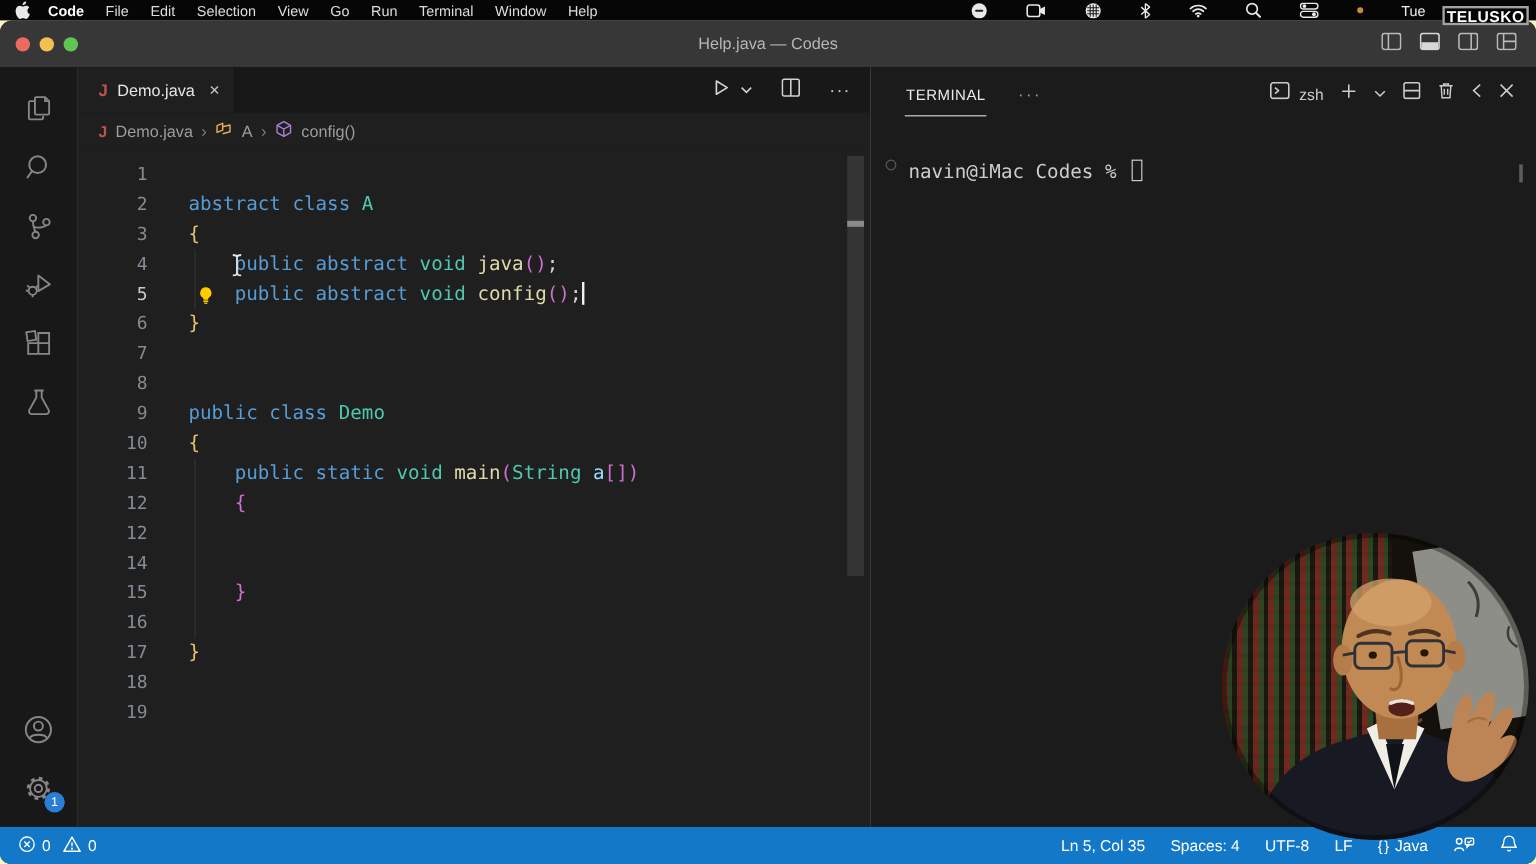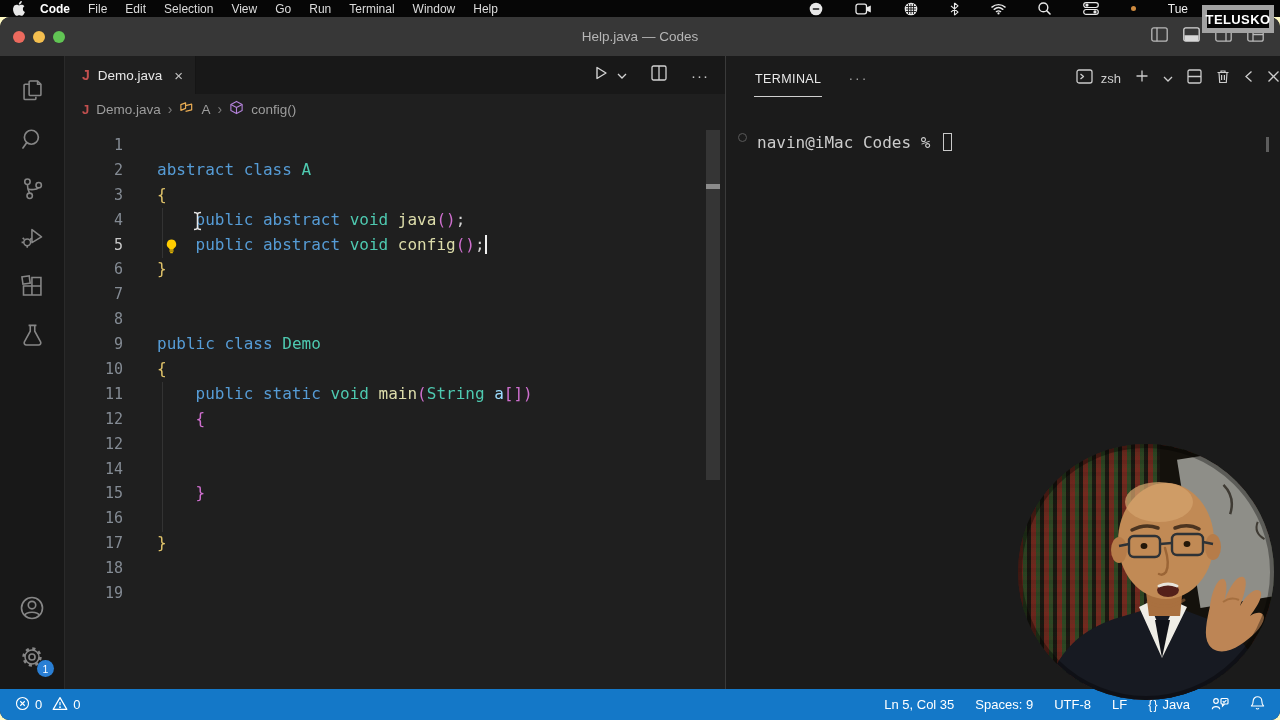--- a/index.html
+++ b/index.html
@@ -74,21 +74,21 @@
   .editor-scrollbar{position:absolute;right:5px;top:74px;width:14px;height:350px;background:rgba(118,118,118,0.25);}
   .scroll-marker{position:absolute;left:0;right:0;top:54px;height:5px;background:rgba(225,225,225,0.5);}
 
   .panel-divider{width:1px;background:#3a3a3a;flex:0 0 auto;}
 
   
   .terminal{flex:1;background:#1b1b1b;position:relative;display:flex;flex-direction:column;min-width:0;}
   .term-header{height:44px;display:flex;align-items:center;padding-left:28px;flex:0 0 auto;}
   .term-tab{color:#e9e9e9;font-size:12.5px;letter-spacing:.4px;padding:13px 1px 10px;border-bottom:1px solid #cfcfcf;}
   .term-more{color:#9f9f9f;margin-left:26px;font-size:14px;letter-spacing:2px;}
-  .term-actions{margin-left:auto;display:flex;align-items:center;gap:14px;}
+  .term-actions{margin-left:auto;display:flex;align-items:center;gap:14px;padding-right:18px;}
   .zsh-label{font-size:13px;color:#cccccc;margin-left:-6px;}
   .term-body{display:flex;align-items:flex-start;gap:10px;padding:33px 0 0 12px;
     font-family:"DejaVu Sans Mono",monospace;font-size:16px;color:#cccccc;}
   .cmd-dot{width:9px;height:9px;border:1.5px solid #595959;border-radius:50%;flex:0 0 auto;}
   .term-cursor{width:9px;height:18px;border:1px solid #c9c9c9;margin-left:3px;}
   .term-scroll{position:absolute;right:11px;top:81px;width:3px;height:15px;background:#5d5d5d;}
 
   
   .statusbar{height:31px;background:var(--c-statusbar,#1478C8);display:flex;align-items:center;
     color:#fff;font-size:13px;padding:0 15px;flex:0 0 auto;}
@@ -99,22 +99,22 @@
   .lang-braces{font-size:12px;letter-spacing:-1px;}
 
   
   .webcam{position:absolute;left:1018px;top:444px;width:256px;height:256px;border-radius:50%;
     overflow:hidden;z-index:30;background-color:#201510;
     background-image:
       radial-gradient(circle at 50% 50%, rgba(0,0,0,0) 58%, rgba(0,0,0,0.38) 100%),
       repeating-linear-gradient(90deg, rgba(122,43,32,0.85) 0 5px, rgba(47,77,38,0.85) 5px 9px, rgba(24,23,17,0.9) 9px 13px),
       repeating-linear-gradient(0deg, rgba(120,40,30,0.5) 0 4px, rgba(40,70,30,0.5) 4px 8px, rgba(12,12,9,0.55) 8px 12px);}
   .webcam svg{display:block;}
-  .telusko{position:absolute;left:1202px;top:5px;width:72px;height:28px;background:#050505;
-    border:5px solid #a3a3a3;color:#fff;font-weight:bold;font-size:13px;letter-spacing:.4px;
+  .telusko{position:absolute;left:1202px;top:5px;width:72px;height:16px;background:#050505;
+    border:2px solid #a3a3a3;color:#fff;font-weight:bold;font-size:13px;letter-spacing:.4px;
     display:flex;align-items:center;justify-content:center;z-index:40;}
 </style>
 </head>
 <body>
 
 <div class="screen">
 
   <div class="menubar">
     <span class="apple-wrap">
       <svg width="13" height="15" viewBox="0 0 17 20">
@@ -405,21 +405,21 @@
           <span><svg width="16" height="15" viewBox="0 0 16 15">
                 <path d="M8 1.6 L14.8 13.4 H1.2 Z" fill="none" stroke="#fff" stroke-width="1.2" stroke-linejoin="round"></path>
                 <path d="M8 6 V9.2" stroke="#fff" stroke-width="1.2"></path>
                 <circle cx="8" cy="11.2" r=".9" fill="#fff"></circle>
               </svg></span>
           <span>0</span>
         </span>
       </span>
       <span class="sb-right">
         <span>Ln 5, Col 35</span>
-        <span>Spaces: 9</span>
+        <span>Spaces: 4</span>
         <span>UTF-8</span>
         <span>LF</span>
         <span class="sb-lang">
           <span class="lang-braces">{ }</span>
           <span>Java</span>
         </span>
         <span><svg width="18" height="15" viewBox="0 0 18 15">
               <circle cx="5" cy="5" r="2.3" fill="none" stroke="#fff" stroke-width="1.2"></circle>
               <path d="M1.3 13.3 C1.6 9.8 8.4 9.8 8.7 13.3" fill="none" stroke="#fff" stroke-width="1.2"></path>
               <rect x="10" y="2.5" width="7" height="5.5" rx="1" fill="none" stroke="#fff" stroke-width="1.2"></rect>

